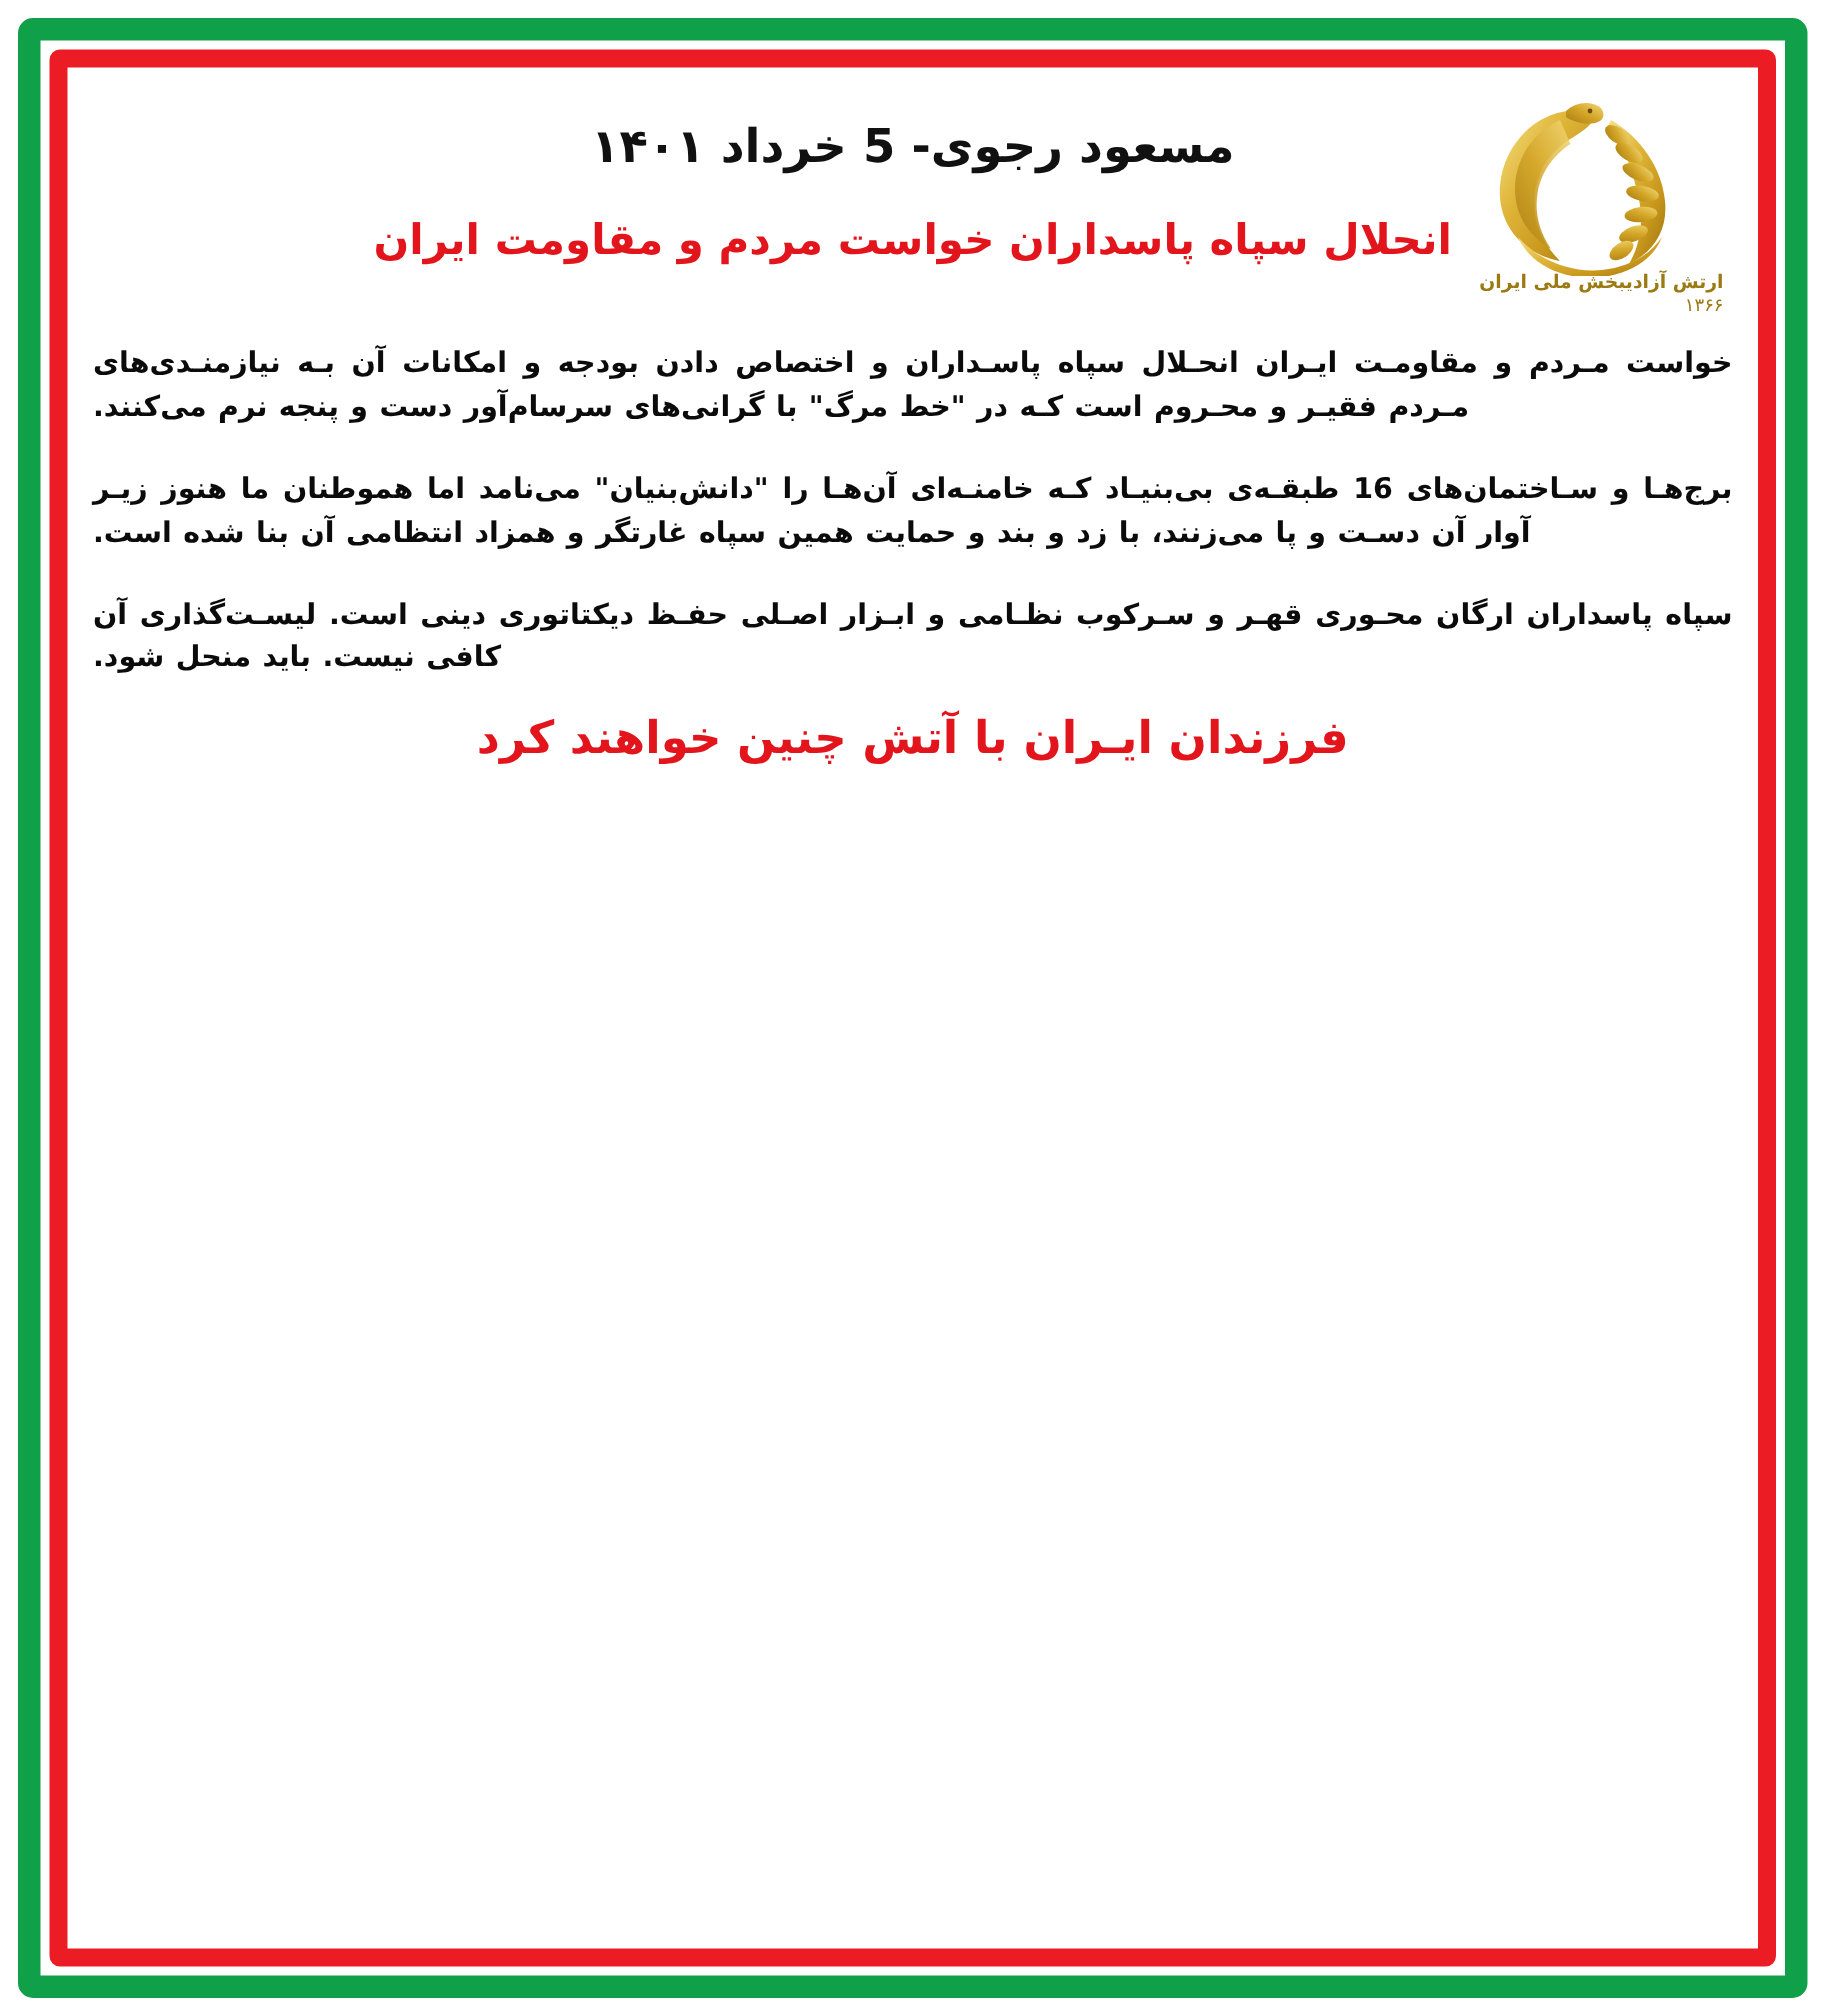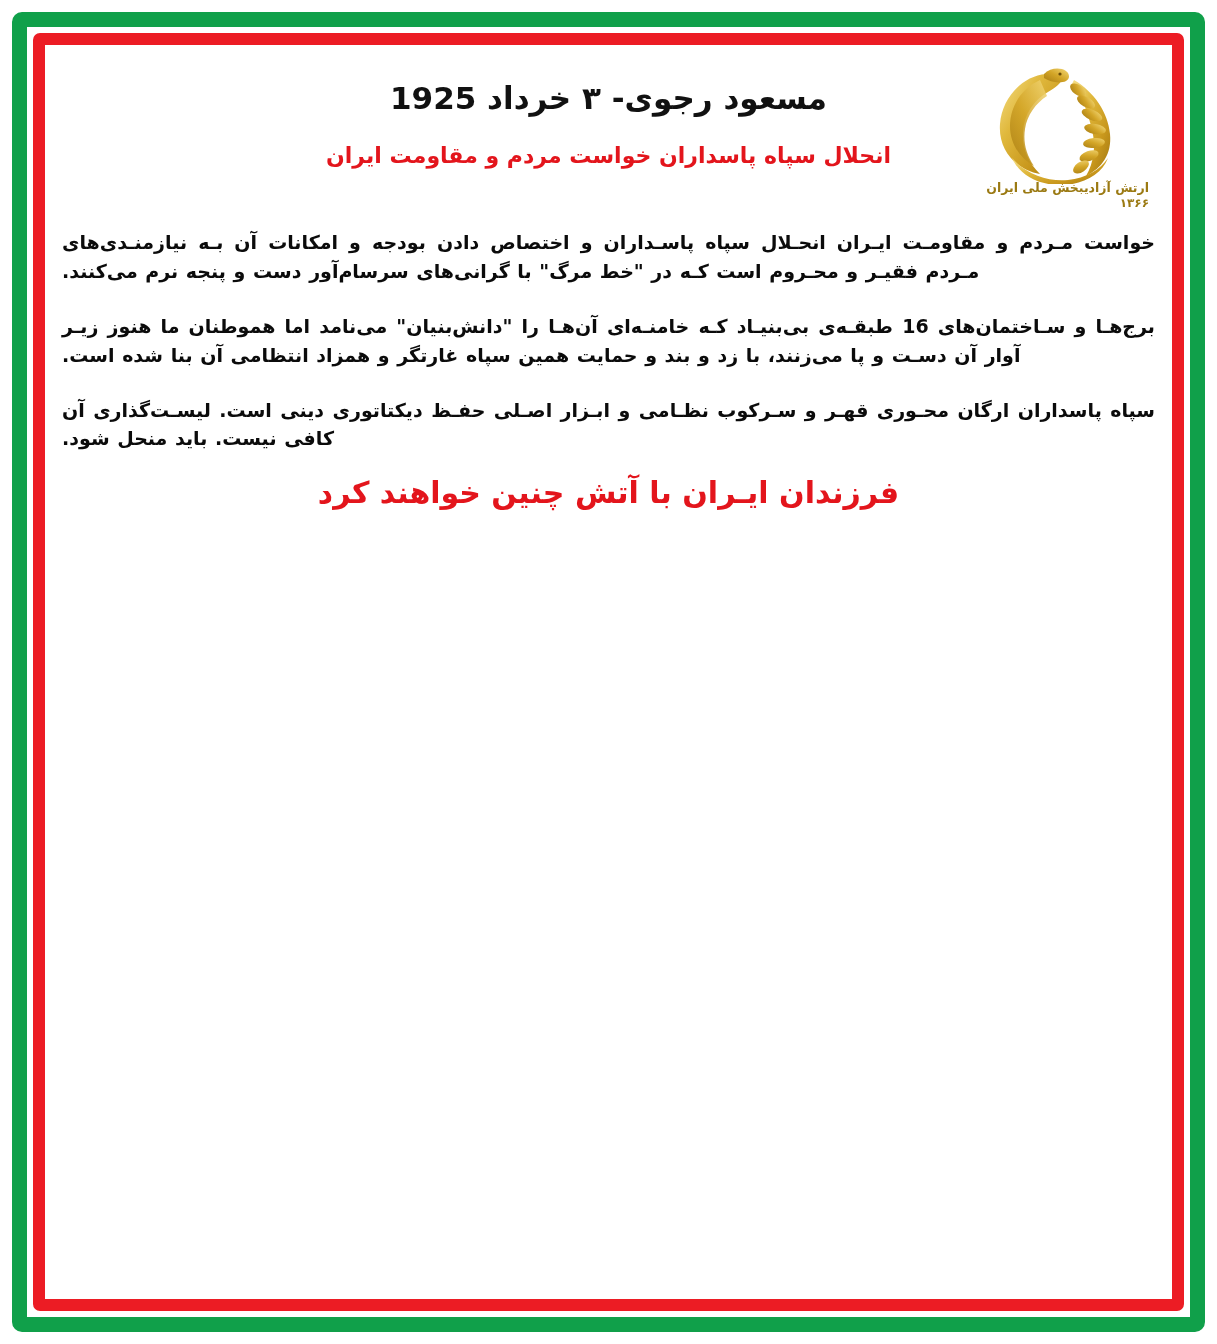--- a/index.html
+++ b/index.html
@@ -84,36 +84,36 @@
     color: #9b7a13;
     font-weight: bold;
     letter-spacing: 0.5px;
     line-height: 1.25;
     margin-top: -4px;
     white-space: nowrap;
   }
   .logo-year {
     font-size: 12px;
     color: #9b7a13;
-    font-weight: bold;
+    font-weight: normal;
     line-height: 1.2;
   }
 
   .byline {
     text-align: center;
     font-size: 31px;
     font-weight: bold;
     color: #111111;
     padding: 24px 0 0 0;
     letter-spacing: 0.5px;
   }
 
   .headline {
     text-align: center;
-    font-size: 22px;
+    font-size: 28px;
     font-weight: bold;
     color: #e3151c;
     padding: 26px 10px 0 10px;
     line-height: 1.25;
   }
 
   
   .body-text {
     margin-top: 22px;
     color: #0b0b0b;
@@ -187,21 +187,21 @@
             <ellipse cx="107" cy="98" rx="10" ry="5" transform="rotate(-20 107 98)"></ellipse>
             <ellipse cx="99" cy="109" rx="9" ry="5" transform="rotate(-34 99 109)"></ellipse>
           </g>
 
           <path d="M30 100 C44 116 66 124 86 122 C104 120 118 112 126 100 C120 116 102 126 82 127 C58 128 38 118 30 100 Z" fill="url(#goldA)"></path>
         </svg>
         <div class="logo-caption">ارتش آزادیبخش ملی ایران</div>
         <div class="logo-year">۱۳۶۶</div>
       </div>
 
-      <div class="byline">مسعود رجوی- ۳ خرداد 1925</div>
+      <div class="byline">مسعود رجوی- 5 خرداد ۱۴۰۱</div>
 
       <div class="headline">انحلال سپاه پاسداران خواست مردم و مقاومت ایران</div>
 
     </div>
 
     <div class="body-text">
       <p class="para">خواست مـردم و مقاومـت ایـران انحـلال سپاه پاسـداران و اختصاص دادن بودجه و امکانات آن بـه نیازمنـدی‌های مـردم فقیـر و محـروم است کـه در "خط مرگ" با گرانی‌های سرسام‌آور دست و پنجه نرم می‌کنند.</p>
       <p class="para">برج‌هـا و سـاختمان‌های 16 طبقـه‌ی بی‌بنیـاد کـه خامنـه‌ای آن‌هـا را "دانش‌بنیان" می‌نامد اما هموطنان ما هنوز زیـر آوار آن دسـت و پا می‌زنند، با زد و بند و حمایت همین سپاه غارتگر و همزاد انتظامی آن بنا شده است.</p>
       <p class="para">سپاه پاسداران ارگان محـوری قهـر و سـرکوب نظـامی و ابـزار اصـلی حفـظ دیکتاتوری دینی است. لیسـت‌گذاری آن کافی نیست. باید منحل شود.</p>
 

